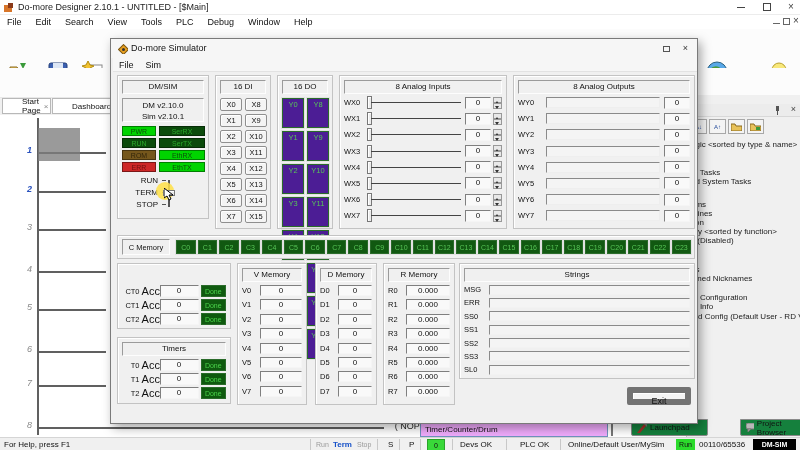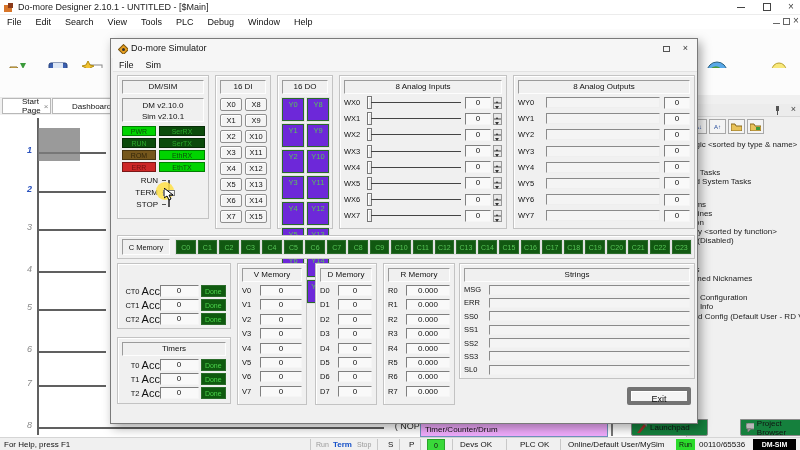--- a/index.html
+++ b/index.html
@@ -107,21 +107,21 @@
 #sw-track{position:absolute;left:50px;top:104px;width:2px;height:27px;background:#555;}
 #sw-thumb{position:absolute;left:45px;top:114px;width:12px;height:6px;background:#e8e8e8;border:1px solid #777;box-shadow:inset 1px 1px 0 #fff;}
 #cursor-glow{position:absolute;left:38px;top:106px;width:18px;height:18px;border-radius:50%;background:rgba(255,225,70,.85);}
 #cursor-arrow{position:absolute;left:46px;top:112px;}
 
 #g-di{left:104px;top:36px;width:56px;height:154px;}
 #g-do{left:166px;top:36px;width:56px;height:154px;}
 #g-di .ghead,#g-do .ghead{left:4px;top:4px;width:46px;}
 .iogrid{position:absolute;left:4px;top:22px;display:grid;grid-template-columns:22px 22px;gap:3px;}
 .di-btn{height:13px;font-size:7.5px;line-height:12px;text-align:center;background:#f4f4f4;border:1px solid #8f8f8f;border-radius:2px;box-shadow:inset 1px 1px 0 #fff;}
-.do-cell{height:23px;font-size:7.5px;line-height:12px;text-align:center;background:#6d28d9;color:#58c558;border:1px solid #2a6b2a;box-shadow:0 0 0 1px #e2e2e2;}
+.do-cell{height:30px;font-size:7.5px;line-height:12px;text-align:center;background:#4c1d95;color:#58c558;border:1px solid #2a6b2a;box-shadow:0 0 0 1px #e2e2e2;}
 
 #g-ai{left:228px;top:36px;width:168px;height:154px;}
 #g-ai .ghead{left:4px;top:4px;width:158px;}
 #g-ao{left:402px;top:36px;width:182px;height:154px;}
 #g-ao .ghead{left:4px;top:4px;width:172px;}
 .airows{position:absolute;left:4px;top:20px;right:4px;display:flex;flex-direction:column;gap:3.2px;}
 .ai-row{display:flex;align-items:center;height:13px;gap:2px;}
 .ai-label{width:20px;font-size:7.5px;}
 .ai-track{position:relative;flex:1;height:13px;}
 .ai-track:after{content:"";position:absolute;left:5px;right:2px;top:6px;border-top:1px solid #444;}
@@ -161,21 +161,21 @@
 .mem-row{display:flex;align-items:center;height:11px;gap:3px;}
 .mem-label{width:15px;font-size:7.5px;}
 .mem-val{flex:1;height:11px;line-height:9px;}
 
 #g-str{left:348px;top:224px;width:236px;height:116px;}
 #g-str .ghead{left:4px;top:4px;width:226px;}
 .strrows{position:absolute;left:4px;top:20px;right:4px;display:flex;flex-direction:column;gap:2.4px;}
 .str-row{display:flex;align-items:center;height:11px;gap:3px;}
 .str-label{width:22px;font-size:7.5px;}
 .str-field{flex:1;height:10px;border:1px solid;border-color:#8a8a8a #f2f2f2 #f2f2f2 #8a8a8a;background:#f4f4f4;}
-#exit-btn{position:absolute;left:516px;top:348px;width:64px;height:18px;background:#f4f4f4;border:4px solid #737373;border-radius:2px;box-shadow:inset 1px 1px 0 #fff;text-align:center;font-size:9px;line-height:17px;}
+#exit-btn{position:absolute;left:516px;top:348px;width:64px;height:18px;background:#f4f4f4;border:6px solid #737373;border-radius:2px;box-shadow:inset 1px 1px 0 #fff;text-align:center;font-size:9px;line-height:17px;}
 .dlgbtn{position:absolute;top:3px;width:13px;height:13px;text-align:center;font-size:9px;color:#333;line-height:13px;}
 .dlgbox{position:absolute;top:7px;width:7px;height:6px;border:1px solid #555;}
 </style>
 </head>
 <body>
 
 <div id="app">
 
   <div id="titlebar">
     <svg style="position:absolute;left:4px;top:3px" width="10" height="10">

